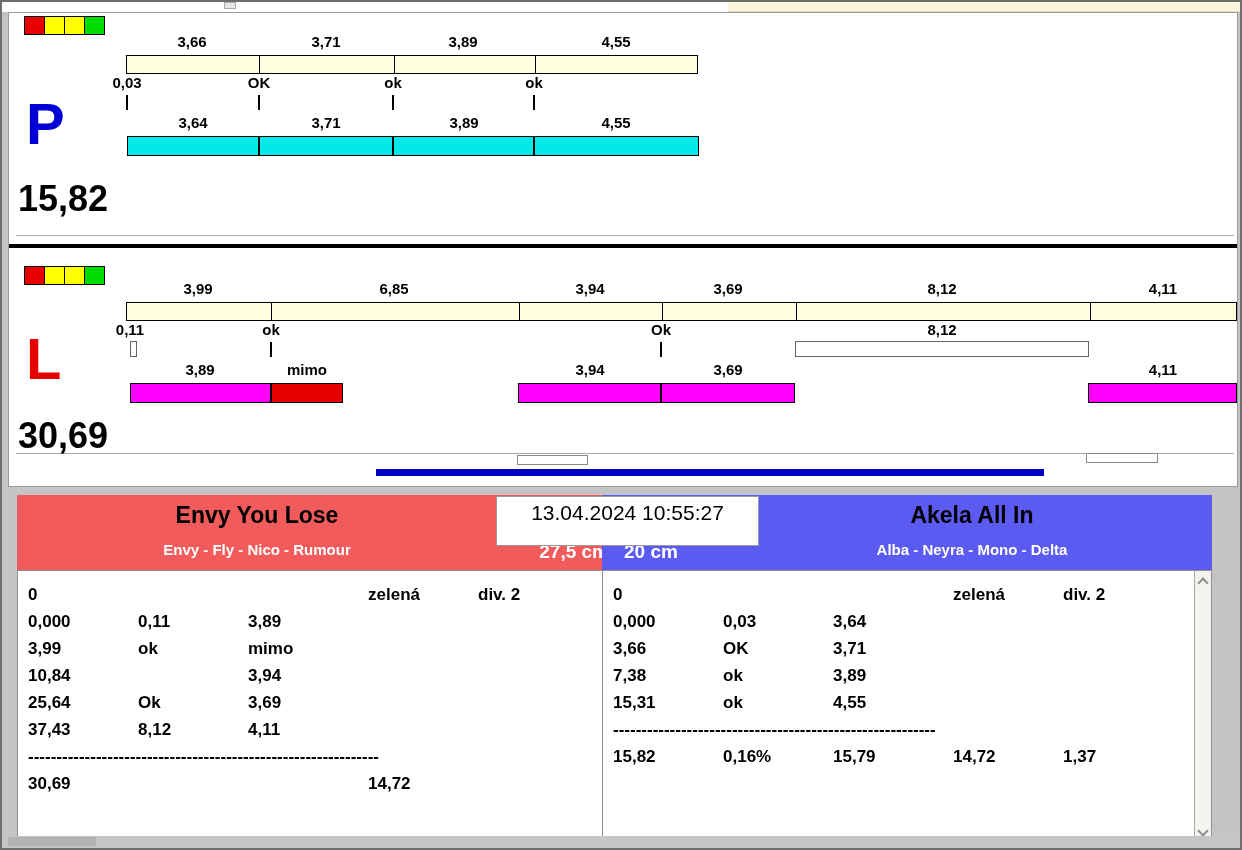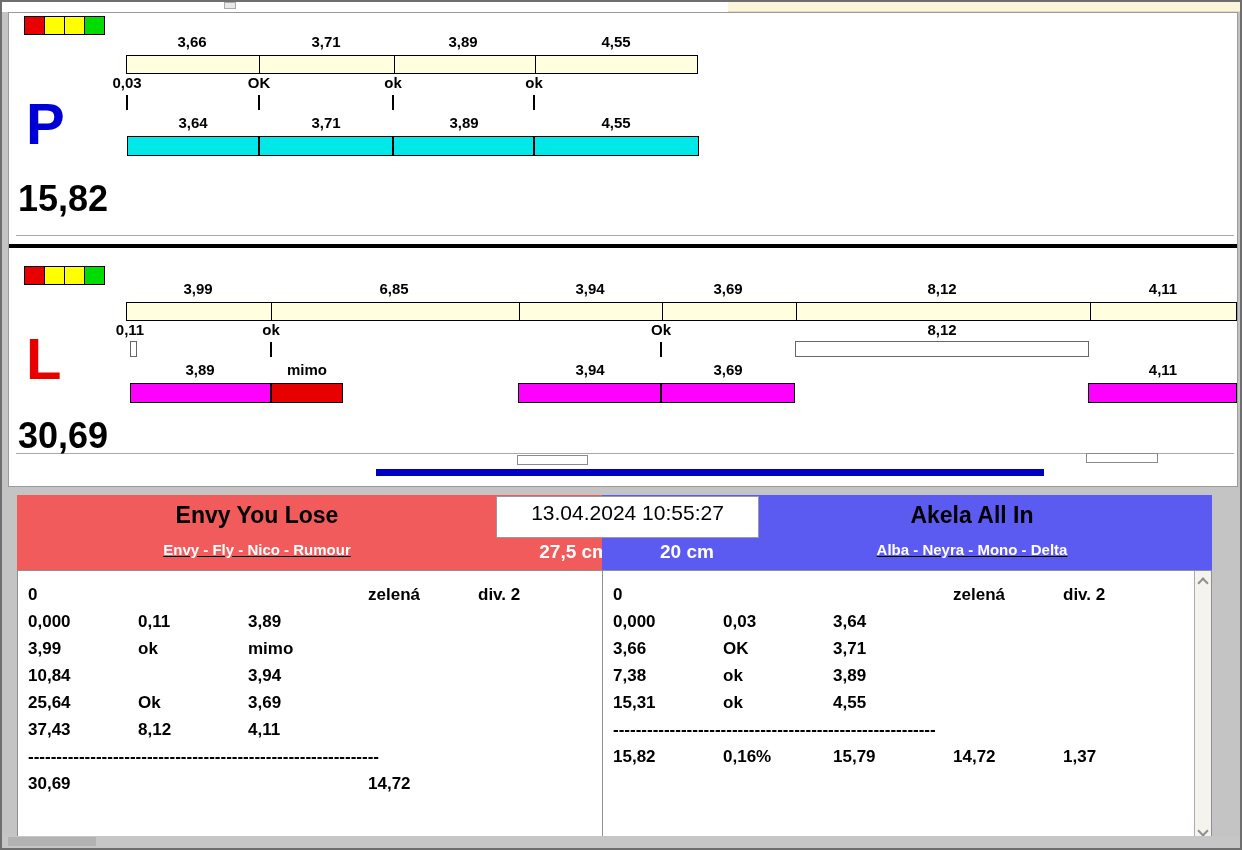--- a/index.html
+++ b/index.html
@@ -28,40 +28,40 @@
   .divider{position:absolute;top:0;bottom:0;width:1px;background:#000;}
   .tick{position:absolute;top:82px;width:2px;height:15px;background:#000;transform:translateX(-50%);}
   .mark-box{position:absolute;top:81px;height:16px;background:#fff;border:1px solid #666;box-sizing:border-box;}
   .run-seg{position:absolute;top:123px;height:20px;border:1px solid #000;box-sizing:border-box;}
   .tl-box{position:absolute;background:#fff;border:1px solid #8A8A8A;box-sizing:border-box;}
   .tl-bar{position:absolute;}
   .panel{position:absolute;top:493px;width:610px;height:345px;}
   .panel-left{left:15px;}
   .panel-right{left:600px;}
   .panel-title{height:40px;line-height:40px;text-align:center;font-size:23px;font-weight:bold;color:#000;}
-  .panel-sub{position:relative;height:35px;text-decoration:underline;}
+  .panel-sub{position:relative;height:35px;}
   .dogs{display:block;line-height:30px;text-align:center;font-size:15px;font-weight:bold;color:#fff;}
   .panel-left .panel-title,.panel-left .dogs{padding-right:130px;}
   .panel-right .panel-title,.panel-right .dogs{padding-left:130px;}
   .height{position:absolute;top:6px;font-size:19px;font-weight:bold;color:#fff;}
   .panel-left .height{right:18px;}
-  .panel-right .height{left:22px;margin-left:36px;}
+  .panel-right .height{left:22px;}
   .panel-content{position:relative;height:270px;background:#fff;border:1px solid #909090;box-sizing:border-box;overflow:hidden;}
   .rows{position:absolute;left:0;top:10px;right:17px;}
   .result-row{position:relative;height:27px;font-size:17px;font-weight:bold;line-height:27px;}
   .cell{position:absolute;white-space:nowrap;}
   .c0{left:10px}.c1{left:120px}.c2{left:230px}.c3{left:350px}.c4{left:460px}
   .sep-row{padding-left:10px;white-space:nowrap;overflow:hidden;letter-spacing:0;}
   .scrollbar{position:absolute;right:0;top:0;bottom:0;width:17px;background:#F4F3EE;border-left:1px solid #ABABAB;box-sizing:border-box;}
   .sb-btn{position:absolute;left:1px;width:14px;height:16px;text-align:center;cursor:pointer;}
   .sb-up{top:2px}.sb-down{bottom:2px}
   .chev{display:inline-block;width:6px;height:6px;border-left:2px solid #8F8F8F;border-top:2px solid #8F8F8F;}
   .chev.up{transform:rotate(45deg);margin-top:6px;}
   .chev.down{transform:rotate(-135deg);margin-top:2px;}
-  .datetime-box{position:absolute;left:494px;top:494px;width:263px;height:42px;background:#fff;border:1px solid #9A9A9A;box-sizing:border-box;line-height:31px;text-align:center;font-size:21px;z-index:5;}
+  .datetime-box{position:absolute;left:494px;top:494px;width:263px;height:50px;background:#fff;border:1px solid #9A9A9A;box-sizing:border-box;line-height:31px;text-align:center;font-size:21px;z-index:5;}
   .footer{position:absolute;left:0;bottom:0;width:1238px;height:12px;background:#C6C6C6;}
   .footer-chip{position:absolute;left:6px;top:1px;width:88px;height:9px;background:#B2B2B2;}
 </style>
 </head>
 <body>
 
 <div class="screen">
 
   <div class="top-strip">
     <div class="top-strip-accent"></div>

